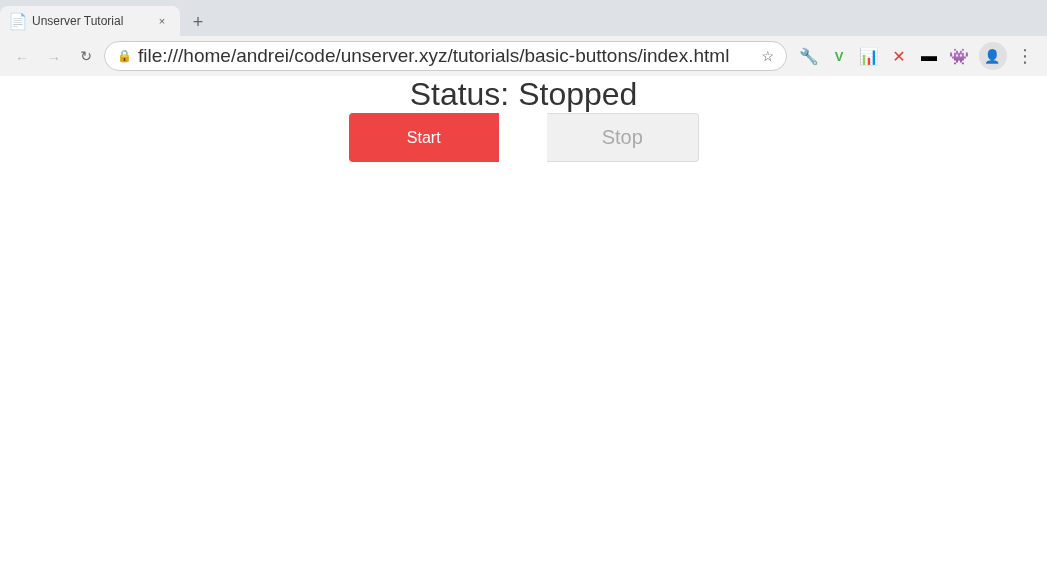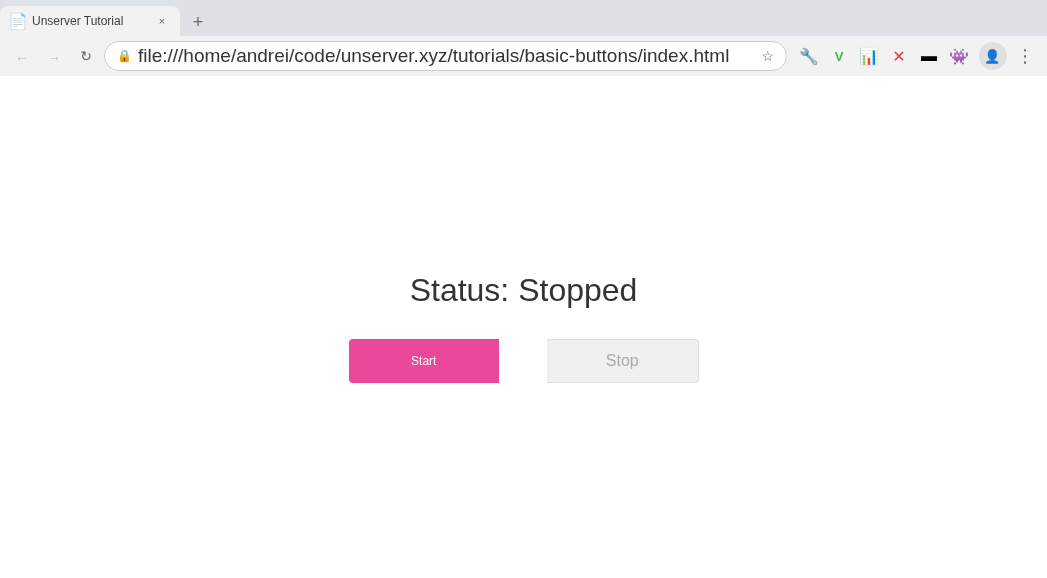--- a/index.html
+++ b/index.html
@@ -184,54 +184,52 @@
     }
 
     
     .page-content {
       background: white;
       width: 100%;
       height: calc(578px - 76px);
       display: flex;
       flex-direction: column;
       align-items: center;
-      justify-content: center;
-      gap: 30px;
     }
 
     .status-text {
       font-size: 32px;
       color: #333;
       font-weight: 400;
     }
 
     .button-group {
       display: flex;
       width: 350px;
     }
 
     .btn-start {
       flex: 1;
       padding: 12px 0;
-      background: #ec4899;
+      background: #ef4444;
       color: white;
       border: none;
-      font-size: 12px;
+      font-size: 16px;
       cursor: pointer;
       border-radius: 4px 0 0 4px;
     }
 
     .btn-stop {
       flex: 1;
       padding: 12px 0;
       background: #f0f0f0;
       color: #aaa;
       border: 1px solid #ddd;
       border-left: none;
-      font-size: 16px;
+      font-size: 20px;
       cursor: default;
       border-radius: 0 4px 4px 0;
       margin-left: 48px;
     }
 
     
     .profile-area {
       display: flex;
       align-items: center;
       margin-left: 2px;

